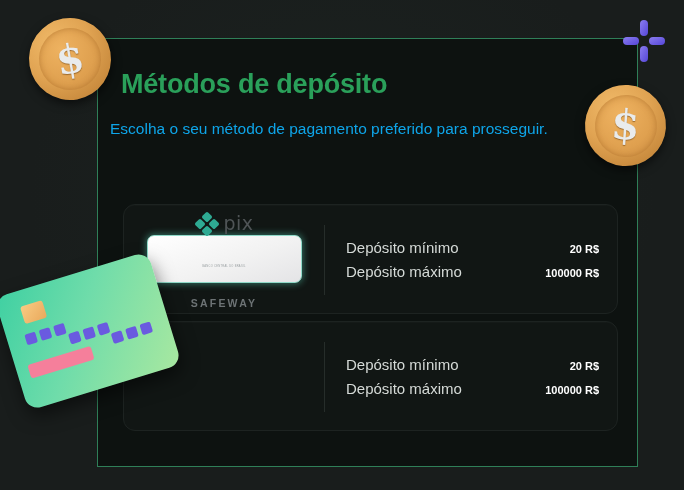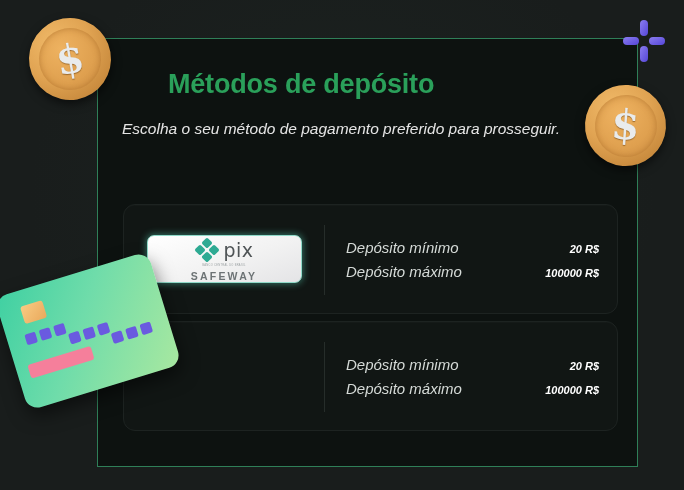--- a/index.html
+++ b/index.html
@@ -39,32 +39,30 @@
 
   .panel-title {
     position: absolute;
     left: 23px;
     top: 30px;
     font-size: 27px;
     font-weight: bold;
     color: #2aa05a;
     letter-spacing: -0.2px;
     white-space: nowrap;
-    margin-left: 47px;
   }
 
   .panel-sub {
     position: absolute;
-    left: 24px;
+    left: 12px;
     top: 77px;
     width: 450px;
     font-size: 15.5px;
     line-height: 26px;
-    color: #e5e5e5;
-    font-style: italic;
+    color: #0ea5e9;
   }
 
   
   .methods {
     position: absolute;
     left: 25px;
     top: 165px;
     width: 495px;
   }
 
@@ -109,21 +107,20 @@
     display: flex;
     flex-direction: column;
     justify-content: center;
     gap: 7px;
   }
 
   .amount-row {
     display: flex;
     justify-content: space-between;
     align-items: baseline;
-    font-style: italic;
   }
 
   .amount-label {
     font-size: 15px;
     color: #d5dad7;
   }
 
   .amount-value {
     font-size: 11px;
     font-weight: bold;
@@ -137,20 +134,21 @@
     height: 48px;
     border-radius: 7px;
     background: linear-gradient(160deg, #ffffff 0%, #f2f2f2 55%, #e4e4e6 100%);
     border: 1px solid #8fd9c8;
     box-shadow: 0 0 7px 1px rgba(90, 220, 190, 0.45);
     display: flex;
     flex-direction: column;
     align-items: center;
     justify-content: center;
     box-sizing: border-box;
+    gap: 27px;
   }
   .pix-top {
     display: flex;
     align-items: center;
     gap: 3px;
     margin-top: 1px;
   }
   .pix-word {
     font-size: 19px;
     color: #4f5456;

